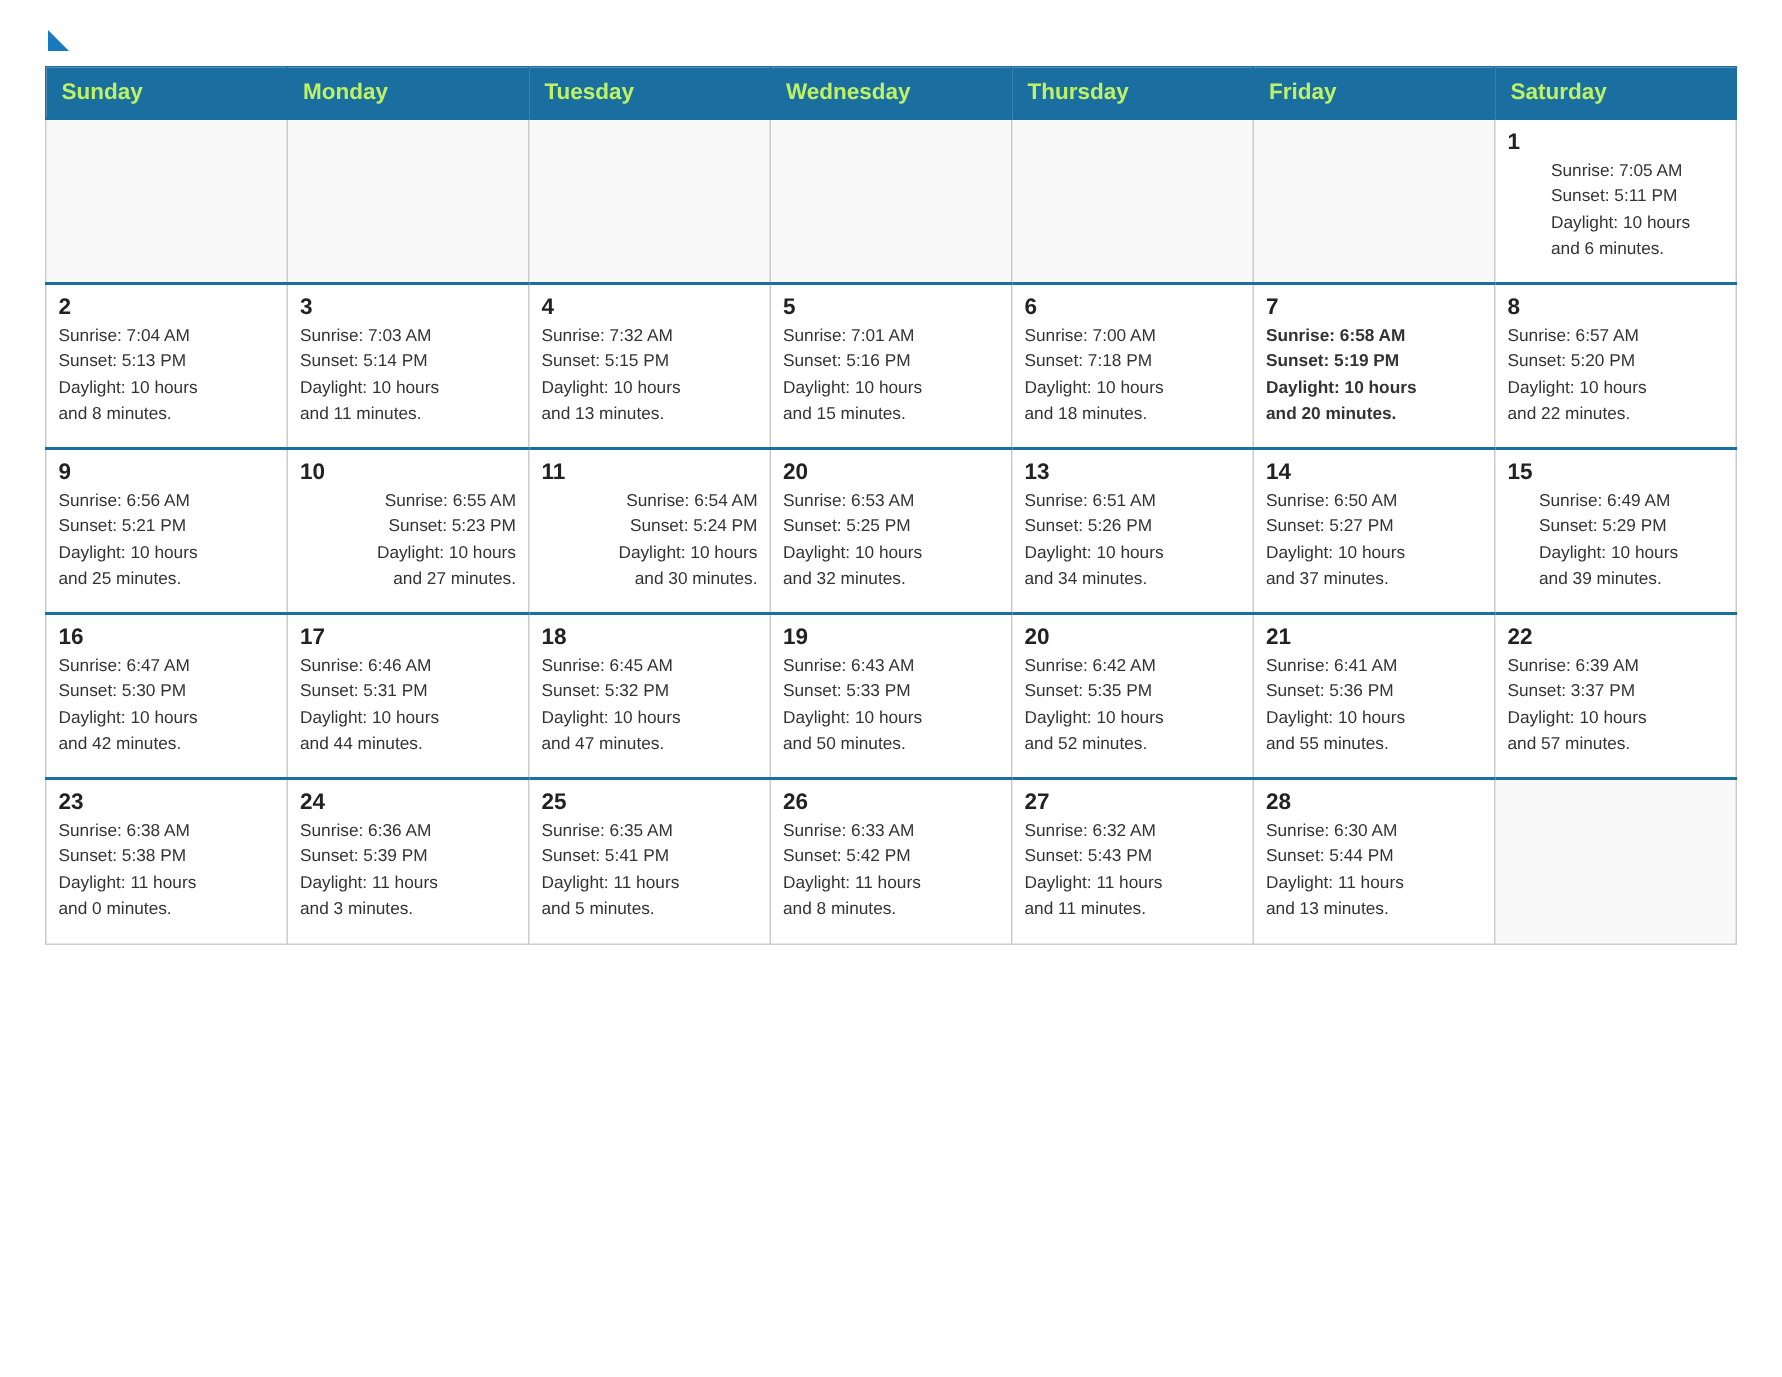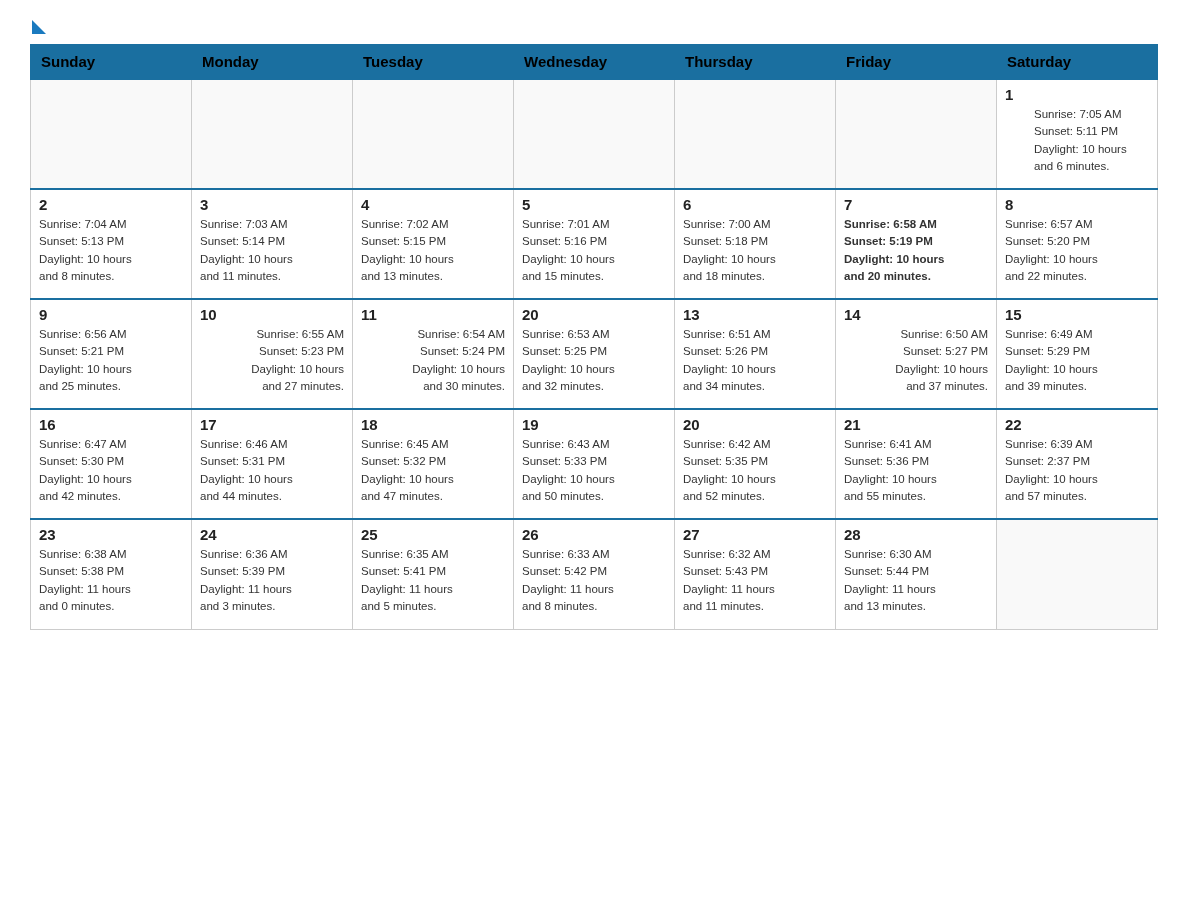--- a/index.html
+++ b/index.html
@@ -35,21 +35,21 @@
       color: #444;
       margin-top: 4px;
     }
     .calendar {
       width: 100%;
       border-collapse: collapse;
       margin-top: 10px;
     }
     .calendar th {
       background-color: #1a6fa0;
-      color: #000000;
+      color: #bef264;
       font-size: 15px;
       font-weight: bold;
       padding: 8px 10px;
       text-align: left;
       border: 1px solid #1a6fa0;
     }
     .calendar td {
       border: 1px solid #ccc;
       vertical-align: top;
       padding: 6px 8px;
@@ -157,36 +157,36 @@
         </td>
         <td>
           <div class="day-number">3</div>
           <div class="day-info" style="white-space: pre-line;">Sunrise: 7:03 AM
 Sunset: 5:14 PM
 Daylight: 10 hours
 and 11 minutes.</div>
         </td>
         <td>
           <div class="day-number">4</div>
-          <div class="day-info" style="white-space: pre-line;">Sunrise: 7:02 AM
+          <div class="day-info" style="white-space: pre-line;">Sunrise: 7:32 AM
 Sunset: 5:15 PM
 Daylight: 10 hours
 and 13 minutes.</div>
         </td>
         <td>
           <div class="day-number">5</div>
           <div class="day-info" style="white-space: pre-line;">Sunrise: 7:01 AM
 Sunset: 5:16 PM
 Daylight: 10 hours
 and 15 minutes.</div>
         </td>
         <td>
           <div class="day-number">6</div>
           <div class="day-info" style="white-space: pre-line;">Sunrise: 7:00 AM
-Sunset: 5:18 PM
+Sunset: 7:18 PM
 Daylight: 10 hours
 and 18 minutes.</div>
         </td>
         <td>
           <div class="day-number">7</div>
           <div class="day-info" style="white-space: pre-line; font-weight: bold;">Sunrise: 6:58 AM
 Sunset: 5:19 PM
 Daylight: 10 hours
 and 20 minutes.</div>
         </td>
@@ -229,28 +229,28 @@
         </td>
         <td>
           <div class="day-number">13</div>
           <div class="day-info" style="white-space: pre-line;">Sunrise: 6:51 AM
 Sunset: 5:26 PM
 Daylight: 10 hours
 and 34 minutes.</div>
         </td>
         <td>
           <div class="day-number">14</div>
-          <div class="day-info" style="white-space: pre-line; text-align: right;">Sunrise: 6:50 AM
+          <div class="day-info" style="white-space: pre-line;">Sunrise: 6:50 AM
 Sunset: 5:27 PM
 Daylight: 10 hours
 and 37 minutes.</div>
         </td>
         <td>
           <div class="day-number">15</div>
-          <div class="day-info" style="white-space: pre-line;">Sunrise: 6:49 AM
+          <div class="day-info" style="white-space: pre-line; margin-left: 21px;">Sunrise: 6:49 AM
 Sunset: 5:29 PM
 Daylight: 10 hours
 and 39 minutes.</div>
         </td>
       </tr>
       <tr>
         <td>
           <div class="day-number">16</div>
           <div class="day-info" style="white-space: pre-line;">Sunrise: 6:47 AM
 Sunset: 5:30 PM
@@ -288,21 +288,21 @@
         <td>
           <div class="day-number">21</div>
           <div class="day-info" style="white-space: pre-line;">Sunrise: 6:41 AM
 Sunset: 5:36 PM
 Daylight: 10 hours
 and 55 minutes.</div>
         </td>
         <td>
           <div class="day-number">22</div>
           <div class="day-info" style="white-space: pre-line;">Sunrise: 6:39 AM
-Sunset: 2:37 PM
+Sunset: 3:37 PM
 Daylight: 10 hours
 and 57 minutes.</div>
         </td>
       </tr>
       <tr>
         <td>
           <div class="day-number">23</div>
           <div class="day-info" style="white-space: pre-line;">Sunrise: 6:38 AM
 Sunset: 5:38 PM
 Daylight: 11 hours

